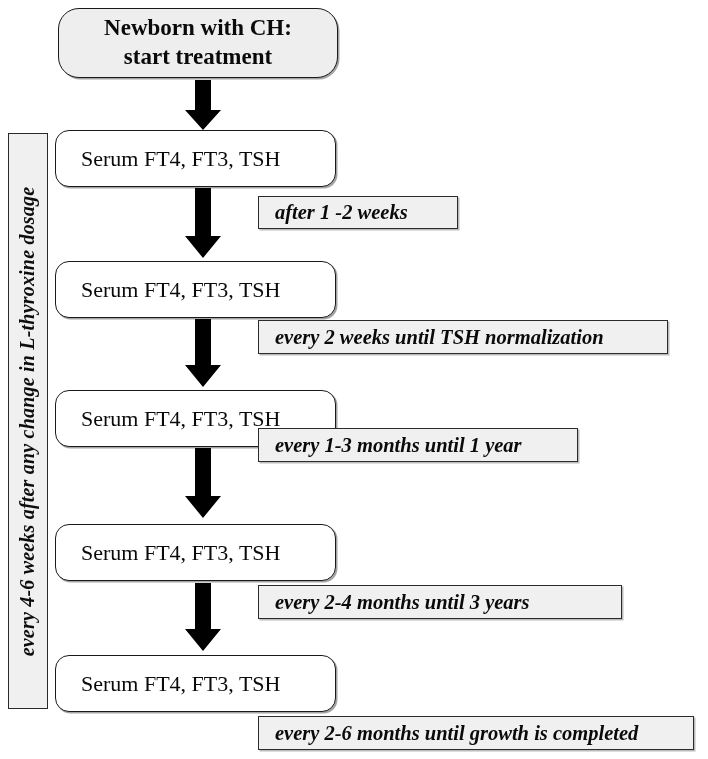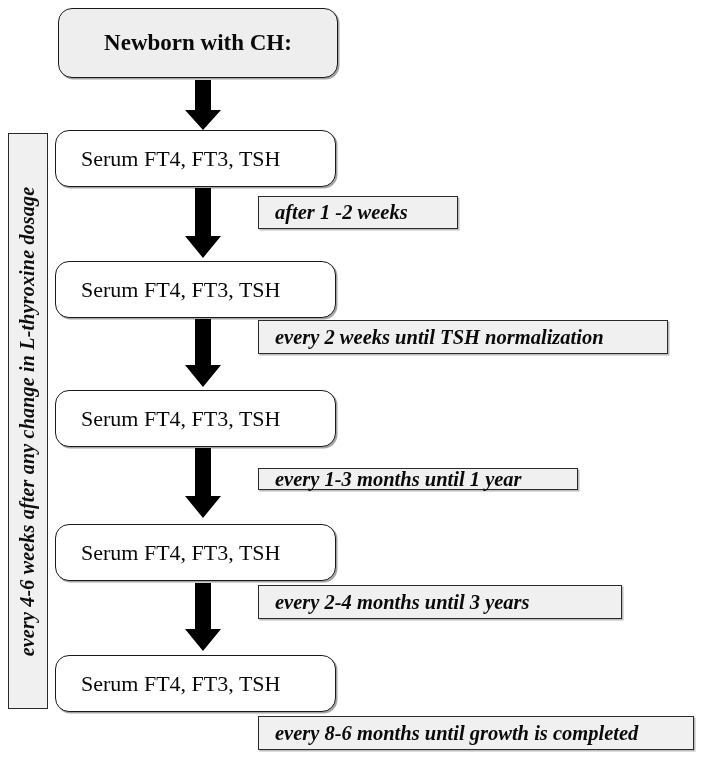--- a/index.html
+++ b/index.html
@@ -46,21 +46,21 @@
     box-sizing: border-box;
     border: 1.6px solid #1a1a1a;
     border-radius: 14px;
     background: #ffffff;
     display: flex;
     align-items: center;
     box-shadow: 1.5px 1.5px 0 rgba(90,90,90,0.55);
   }
   .node.start {
     background: #eeeeee;
-    border-radius: 14px;
+    border-radius: 21px;
     justify-content: center;
     text-align: center;
   }
   .node .node-text {
     font-size: 22px;
     color: #0a0a0a;
     padding-left: 25px;
     line-height: 1.25;
   }
   .node.start .node-text {
@@ -101,20 +101,21 @@
 
 <div id="canvas">
 
   <div class="side-label">
     <span class="side-text">every 4-6 weeks after any change in L-thyroxine dosage</span>
   </div>
 
   <div class="node start" style="left:58px; top:8px; width:280px; height:70px;">
     <span class="node-text">
       <span>Newborn with CH:</span><br>
+      <span>start treatment</span>
     </span>
   </div>
 
   <div class="arrow" style="left:183px; top:80px; width:40px; height:50px;">
     <svg width="40" height="50" viewBox="0 0 40 50">
       <polygon points="12,0 28,0 28,30 38,30 20,50 2,30 12,30" fill="#000000"></polygon>
     </svg>
   </div>
 
   <div class="node" style="left:55px; top:130px; width:281px; height:57px;">
@@ -142,21 +143,21 @@
   <div class="arrow" style="left:183px; top:319px; width:40px; height:68px;">
     <svg width="40" height="68" viewBox="0 0 40 68">
       <polygon points="12,0 28,0 28,46 38,46 20,68 2,46 12,46" fill="#000000"></polygon>
     </svg>
   </div>
 
   <div class="node" style="left:55px; top:390px; width:281px; height:57px;">
     <span class="node-text">Serum FT4, FT3, TSH</span>
   </div>
 
-  <div class="note" style="left:258px; top:468px; width:320px; height:22px;">
+  <div class="note" style="left:258px; top:428px; width:320px; height:34px;">
     <span class="note-text">every  1-3 months until 1 year</span>
   </div>
 
   <div class="arrow" style="left:183px; top:448px; width:40px; height:70px;">
     <svg width="40" height="70" viewBox="0 0 40 70">
       <polygon points="12,0 28,0 28,48 38,48 20,70 2,48 12,48" fill="#000000"></polygon>
     </svg>
   </div>
 
   <div class="node" style="left:55px; top:524px; width:281px; height:57px;">
@@ -171,16 +172,16 @@
     <svg width="40" height="68" viewBox="0 0 40 68">
       <polygon points="12,0 28,0 28,46 38,46 20,68 2,46 12,46" fill="#000000"></polygon>
     </svg>
   </div>
 
   <div class="node" style="left:55px; top:655px; width:281px; height:57px;">
     <span class="node-text">Serum FT4, FT3, TSH</span>
   </div>
 
   <div class="note" style="left:258px; top:716px; width:436px; height:34px;">
-    <span class="note-text">every  8-6 months until growth is completed</span>
+    <span class="note-text">every  2-6 months until growth is completed</span>
   </div>
 
 </div>
 
 </body></html>

